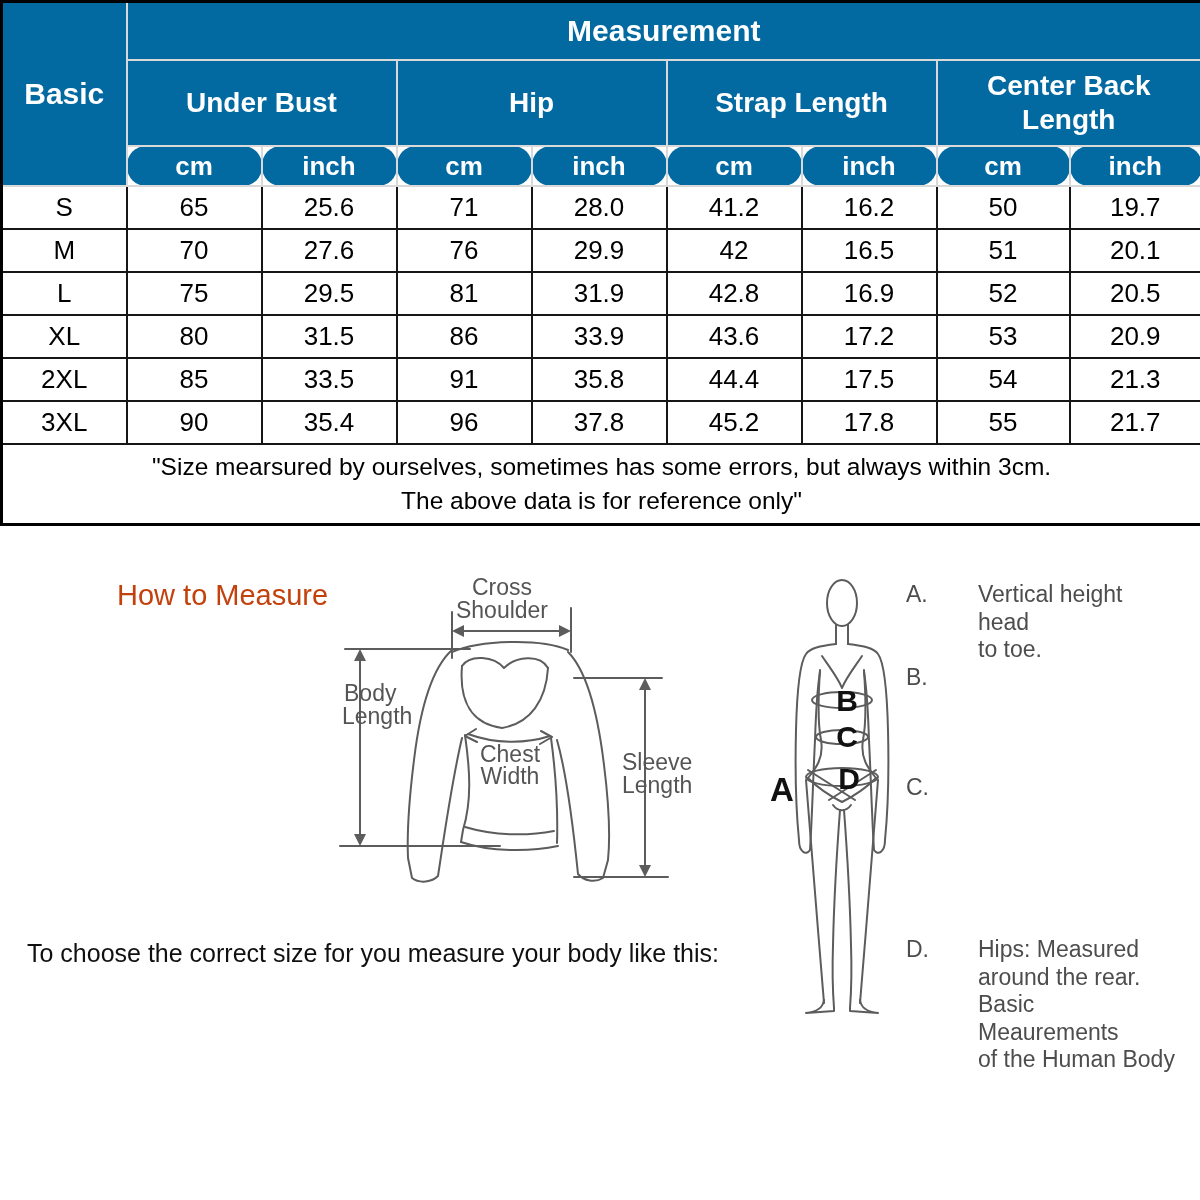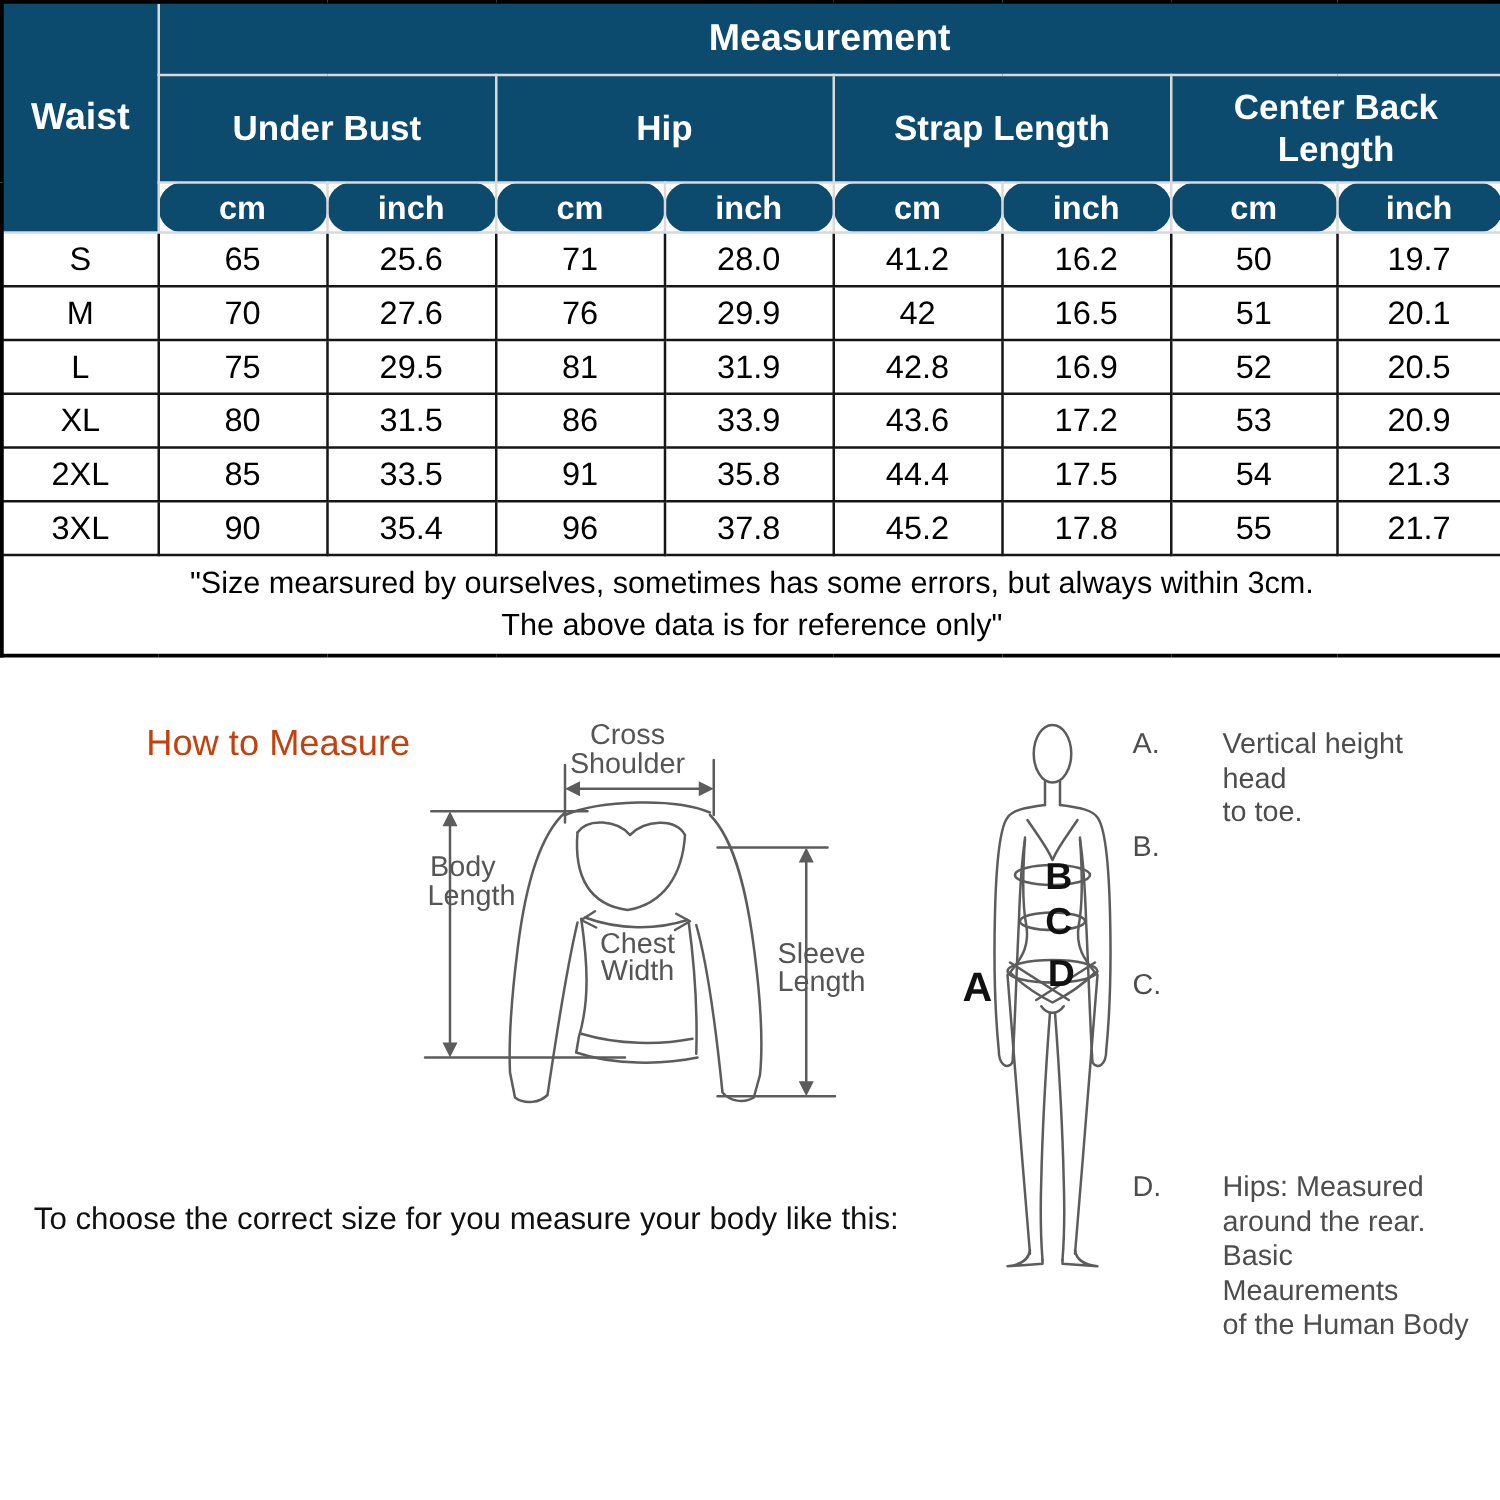--- a/index.html
+++ b/index.html
@@ -2,33 +2,33 @@
 <html><head>
 <meta charset="utf-8">
 <style>
   html,body{margin:0;padding:0;background:#fff;}
   #canvas{position:relative;width:1200px;height:1200px;background:#ffffff;overflow:hidden;
           font-family:"Liberation Sans",sans-serif;}
 
   
   table.size-chart{position:absolute;left:0;top:0;width:1200px;border-collapse:collapse;
                    table-layout:fixed;border:3px solid #000;}
-  table.size-chart th{background:#0c4a6e;color:#fff;border:2px solid #d9d9d9;
+  table.size-chart th{background:#0369a1;color:#fff;border:2px solid #d9d9d9;
                       font-weight:700;text-align:center;vertical-align:middle;padding:0;}
   tr.r1 th{height:56px;font-size:30px;}
   th.hsize{font-size:30px;}
   tr.r2 th{height:84px;font-size:28px;line-height:34px;}
   tr.r3 th{height:38px;font-size:26px;border-radius:19px;}
   table.size-chart td{background:#fff;color:#000;border:2px solid #161616;
                       font-size:26px;text-align:center;vertical-align:middle;height:41px;padding:0;}
   tr.note-row td{height:78px;font-size:24.5px;line-height:34px;}
 
   
   .htm-heading{position:absolute;left:117px;top:579px;font-size:29px;color:#c2410c;}
-  .instruction{position:absolute;left:27px;top:961px;font-size:25px;color:#101010;}
+  .instruction{position:absolute;left:27px;top:939px;font-size:25px;color:#101010;}
 
   svg{position:absolute;overflow:visible;}
   svg path, svg line, svg ellipse{fill:none;stroke:#5c5c5c;stroke-width:2;
                                   stroke-linecap:round;stroke-linejoin:round;}
   svg polygon{fill:#5c5c5c;stroke:none;}
   svg text{font-family:"Liberation Sans",sans-serif;fill:#555;font-size:23px;}
   svg text.fig-label{fill:#111;font-weight:700;font-size:30px;text-anchor:middle;}
   svg text.fig-label-a{fill:#111;font-weight:700;font-size:33px;text-anchor:start;}
 
   
@@ -49,21 +49,21 @@
         <col style="width:135px">
       <col style="width:135px">
         <col style="width:135px">
         <col style="width:135px">
       <col style="width:135px">
         <col style="width:133px">
         <col style="width:132px">
     </colgroup>
     <tbody>
     <tr class="r1">
-      <th class="hsize" rowspan="3">Waist</th>
+      <th class="hsize" rowspan="3">Basic</th>
       <th colspan="8">Measurement</th>
     </tr>
     <tr class="r2">
       <th colspan="2">Under Bust</th>
       <th colspan="2">Hip</th>
       <th colspan="2">Strap Length</th>
       <th colspan="2">Center Back Length</th>
     </tr>
     <tr class="r3">
       <th>cm</th>

